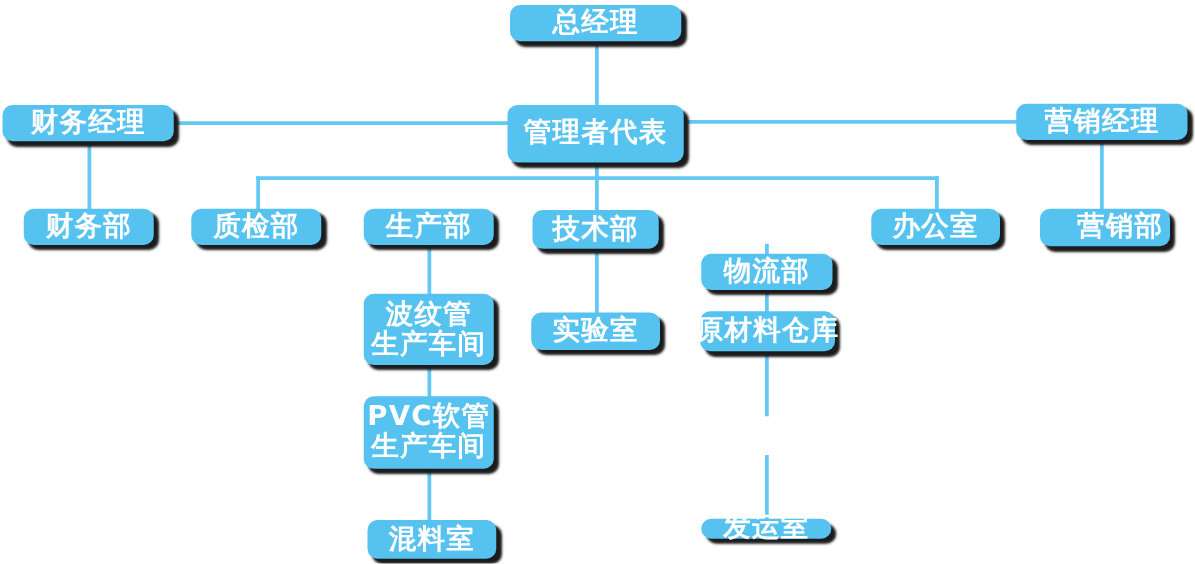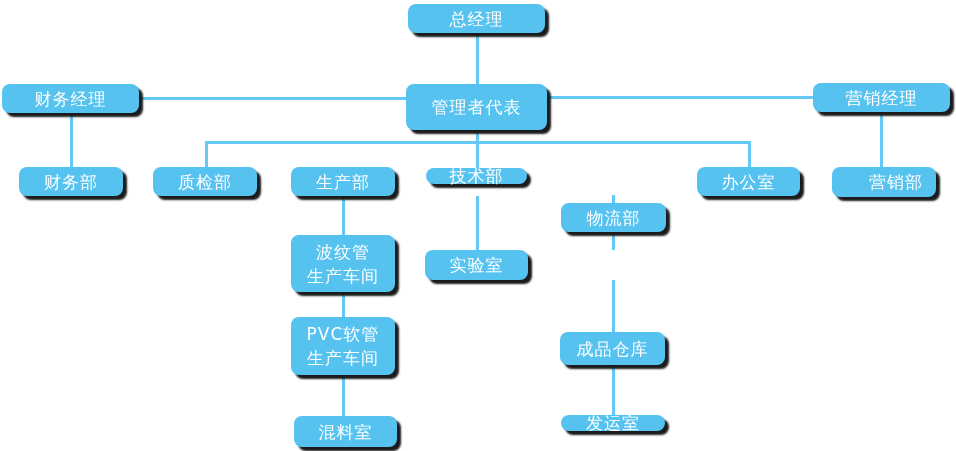--- a/index.html
+++ b/index.html
@@ -26,25 +26,26 @@
     position: absolute;
     background: var(--node-fill);
     color: var(--node-text);
     border-radius: 8px;
     box-shadow: 4px 4px 2px var(--shadow-color);
     display: flex;
     flex-direction: column;
     align-items: center;
     justify-content: center;
     text-align: center;
-    font-size: 17px;
+    font-size: 22px;
     line-height: 24px;
     letter-spacing: 1px;
     z-index: 2;
     box-sizing: border-box;
+    font-weight: bold;
   }
   .node .lbl { display: block; white-space: nowrap; }
   .line {
     position: absolute;
     background: var(--connector);
     z-index: 1;
   }
 </style>
 </head>
 <body>
@@ -89,21 +90,21 @@
   </div>
 
   <div class="node" style="left:153px; top:167px; width:104px; height:29px;">
     <span class="lbl">质检部</span>
   </div>
 
   <div class="node" style="left:291px; top:167px; width:104px; height:29px;">
     <span class="lbl">生产部</span>
   </div>
 
-  <div class="node" style="left:426px; top:168px; width:101px; height:16px;">
+  <div class="node" style="left:426px; top:168px; width:101px; height:31px;">
     <span class="lbl">技术部</span>
   </div>
 
   <div class="node" style="left:561px; top:167px; width:105px; height:29px;margin-top:36px;">
     <span class="lbl">物流部</span>
   </div>
 
   <div class="node" style="left:697px; top:167px; width:103px; height:29px;">
     <span class="lbl">办公室</span>
   </div>
@@ -114,29 +115,29 @@
 
   <div class="node" style="left:291px; top:235px; width:104px; height:57px;">
     <span class="lbl">波纹管</span>
     <span class="lbl">生产车间</span>
   </div>
 
   <div class="node" style="left:425px; top:250px; width:103px; height:30px;">
     <span class="lbl">实验室</span>
   </div>
 
+  <div class="node" style="left:560px; top:249px; width:108px; height:32px;">
+    <span class="lbl">原材料仓库</span>
+  </div>
 
   <div class="node" style="left:291px; top:317px; width:104px; height:58px;">
     <span class="lbl">PVC软管</span>
     <span class="lbl">生产车间</span>
   </div>
 
-  <div class="node" style="left:560px; top:332px; width:105px; height:33px;">
-    <span class="lbl">成品仓库</span>
-  </div>
 
   <div class="node" style="left:294px; top:416px; width:103px; height:31px;">
     <span class="lbl">混料室</span>
   </div>
 
   <div class="node" style="left:561px; top:415px; width:104px; height:16px;">
     <span class="lbl">发运室</span>
   </div>
 
 </div>

